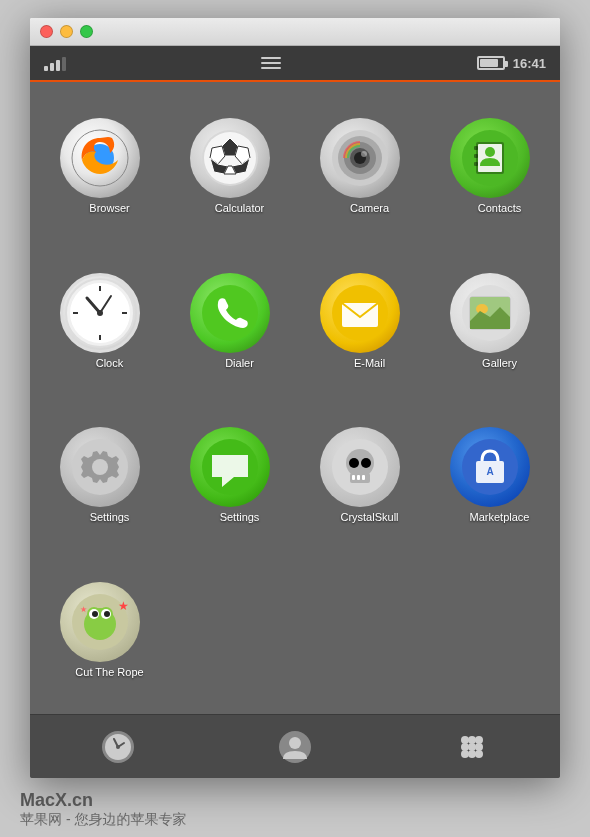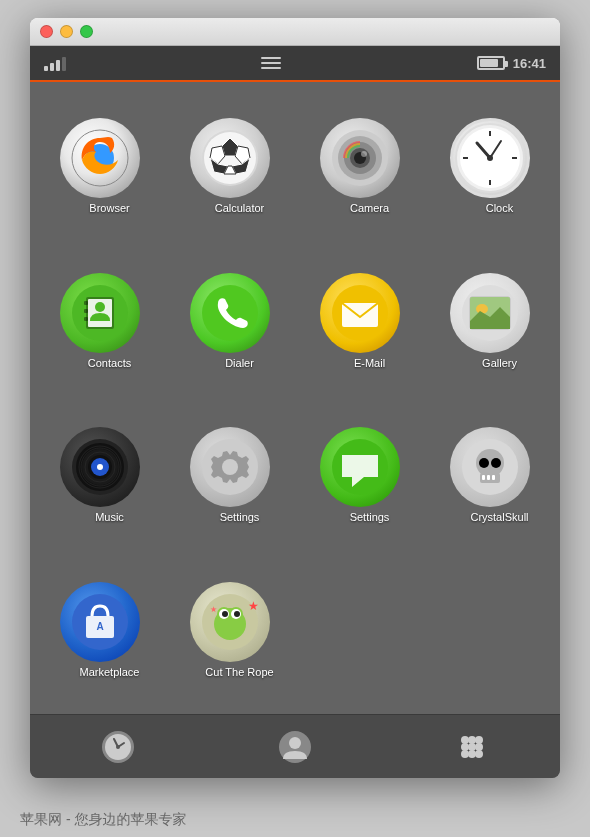--- a/index.html
+++ b/index.html
@@ -13,21 +13,21 @@
     }
 
     
     .window-frame {
       width: 530px;
       height: 760px;
       position: absolute;
       top: 18px;
       left: 30px;
       background: #fff;
-      border-radius: 8px;
+      border-radius: 2px;
       box-shadow: 0 8px 40px rgba(0,0,0,0.45);
       overflow: hidden;
     }
 
     .title-bar {
       height: 28px;
       background: linear-gradient(to bottom, #ebebeb, #d6d6d6);
       border-bottom: 1px solid #b0b0b0;
       display: flex;
       align-items: center;
@@ -351,59 +351,59 @@
 
             <path d="M14 30 A16 16 0 0 1 30 14" fill="none" stroke="#ff4444" stroke-width="2" opacity="0.6"></path>
             <path d="M16 30 A14 14 0 0 1 30 16" fill="none" stroke="#ffaa00" stroke-width="2" opacity="0.6"></path>
             <path d="M18 30 A12 12 0 0 1 30 18" fill="none" stroke="#44cc44" stroke-width="2" opacity="0.6"></path>
           </svg>
         </div>
         <span class="app-label">Camera</span>
       </div>
 
       <div class="app-item">
+        <div class="app-icon icon-contacts">
+          <svg width="60" height="60" viewBox="0 0 60 60">
+            <circle cx="30" cy="30" r="28" fill="#4db825"></circle>
+
+            <rect x="16" y="14" width="28" height="32" rx="2" fill="rgba(0,0,0,0.3)"></rect>
+            <rect x="18" y="16" width="24" height="28" rx="1" fill="white" opacity="0.9"></rect>
+
+            <circle cx="30" cy="24" r="5" fill="#4db825"></circle>
+            <path d="M20 38 Q20 30 30 30 Q40 30 40 38Z" fill="#4db825"></path>
+
+            <rect x="14" y="18" width="4" height="4" rx="1" fill="rgba(0,0,0,0.4)"></rect>
+            <rect x="14" y="26" width="4" height="4" rx="1" fill="rgba(0,0,0,0.4)"></rect>
+            <rect x="14" y="34" width="4" height="4" rx="1" fill="rgba(0,0,0,0.4)"></rect>
+          </svg>
+        </div>
+        <span class="app-label">Contacts</span>
+      </div>
+
+      <div class="app-item">
         <div class="app-icon icon-clock">
           <svg width="74" height="74" viewBox="0 0 74 74">
             <circle cx="37" cy="37" r="34" fill="#f0f0f0" stroke="#ddd" stroke-width="2"></circle>
             <circle cx="37" cy="37" r="30" fill="white"></circle>
 
             <line x1="37" y1="10" x2="37" y2="15" stroke="#333" stroke-width="2"></line>
             <line x1="37" y1="59" x2="37" y2="64" stroke="#333" stroke-width="2"></line>
             <line x1="10" y1="37" x2="15" y2="37" stroke="#333" stroke-width="2"></line>
             <line x1="59" y1="37" x2="64" y2="37" stroke="#333" stroke-width="2"></line>
 
             <line x1="37" y1="37" x2="24" y2="22" stroke="#333" stroke-width="3" stroke-linecap="round"></line>
 
             <line x1="37" y1="37" x2="48" y2="20" stroke="#333" stroke-width="2" stroke-linecap="round"></line>
             <circle cx="37" cy="37" r="3" fill="#333"></circle>
           </svg>
         </div>
         <span class="app-label">Clock</span>
       </div>
 
       <div class="app-item">
-        <div class="app-icon icon-contacts">
-          <svg width="60" height="60" viewBox="0 0 60 60">
-            <circle cx="30" cy="30" r="28" fill="#4db825"></circle>
-
-            <rect x="16" y="14" width="28" height="32" rx="2" fill="rgba(0,0,0,0.3)"></rect>
-            <rect x="18" y="16" width="24" height="28" rx="1" fill="white" opacity="0.9"></rect>
-
-            <circle cx="30" cy="24" r="5" fill="#4db825"></circle>
-            <path d="M20 38 Q20 30 30 30 Q40 30 40 38Z" fill="#4db825"></path>
-
-            <rect x="14" y="18" width="4" height="4" rx="1" fill="rgba(0,0,0,0.4)"></rect>
-            <rect x="14" y="26" width="4" height="4" rx="1" fill="rgba(0,0,0,0.4)"></rect>
-            <rect x="14" y="34" width="4" height="4" rx="1" fill="rgba(0,0,0,0.4)"></rect>
-          </svg>
-        </div>
-        <span class="app-label">Contacts</span>
-      </div>
-
-      <div class="app-item">
         <div class="app-icon icon-dialer">
           <svg width="60" height="60" viewBox="0 0 60 60">
             <circle cx="30" cy="30" r="28" fill="#50c820"></circle>
 
             <path d="M18 20 C18 16 22 14 25 16 L28 22 C29 24 27 26 26 27 C28 31 32 35 36 37 C37 36 39 34 41 35 L47 38 C49 41 47 45 43 45 C30 44 16 30 18 20Z" fill="white"></path>
           </svg>
         </div>
         <span class="app-label">Dialer</span>
       </div>
 
@@ -429,39 +429,20 @@
             <rect x="10" y="14" width="40" height="32" rx="2" fill="none"></rect>
 
             <rect x="10" y="14" width="40" height="32" rx="2" fill="#a0c880"></rect>
             <ellipse cx="22" cy="26" rx="6" ry="5" fill="#f0c040"></ellipse>
             <path d="M10 38 L20 28 L30 34 L40 24 L50 34 L50 46 L10 46Z" fill="#6a9a40"></path>
           </svg>
         </div>
         <span class="app-label">Gallery</span>
       </div>
 
-      <div class="app-item">
-        <div class="app-icon icon-music">
-          <svg width="60" height="60" viewBox="0 0 60 60">
-            <circle cx="30" cy="30" r="28" fill="#222"></circle>
-
-            <circle cx="30" cy="30" r="24" fill="#111"></circle>
-            <circle cx="30" cy="30" r="18" fill="#1a1a1a"></circle>
-            <circle cx="30" cy="30" r="12" fill="#111"></circle>
-
-            <circle cx="30" cy="30" r="9" fill="#2255cc"></circle>
-            <circle cx="30" cy="30" r="3" fill="#fff"></circle>
-
-            <circle cx="30" cy="30" r="21" fill="none" stroke="#333" stroke-width="0.5"></circle>
-            <circle cx="30" cy="30" r="19" fill="none" stroke="#333" stroke-width="0.5"></circle>
-            <circle cx="30" cy="30" r="15" fill="none" stroke="#333" stroke-width="0.5"></circle>
-          </svg>
-        </div>
-        <span class="app-label">Music</span>
-      </div>
 
       <div class="app-item">
         <div class="app-icon icon-settings">
           <svg width="60" height="60" viewBox="0 0 60 60">
             <circle cx="30" cy="30" r="28" fill="#ccc"></circle>
 
             <path d="M30 18 L33 14 L37 15 L38 19 L42 21 L46 19 L49 22 L47 26 L49 30 L47 34 L49 38 L46 41 L42 39 L38 41 L37 45 L33 46 L30 42 L27 46 L23 45 L22 41 L18 39 L14 41 L11 38 L13 34 L11 30 L13 26 L11 22 L14 19 L18 21 L22 19 L23 15 L27 14Z" fill="#999"></path>
             <circle cx="30" cy="30" r="8" fill="#ccc"></circle>
           </svg>
         </div>
@@ -563,14 +544,15 @@
           <circle cx="18" cy="25" r="4" fill="#ccc"></circle>
           <circle cx="25" cy="25" r="4" fill="#ccc"></circle>
         </svg>
       </div>
     </div>
 
   </div>
 </div>
 
 <div class="watermark">
+  <div class="watermark-main">MacX.cn</div>
   <div class="watermark-sub">苹果网 - 您身边的苹果专家</div>
 </div>
 
 </body></html>

